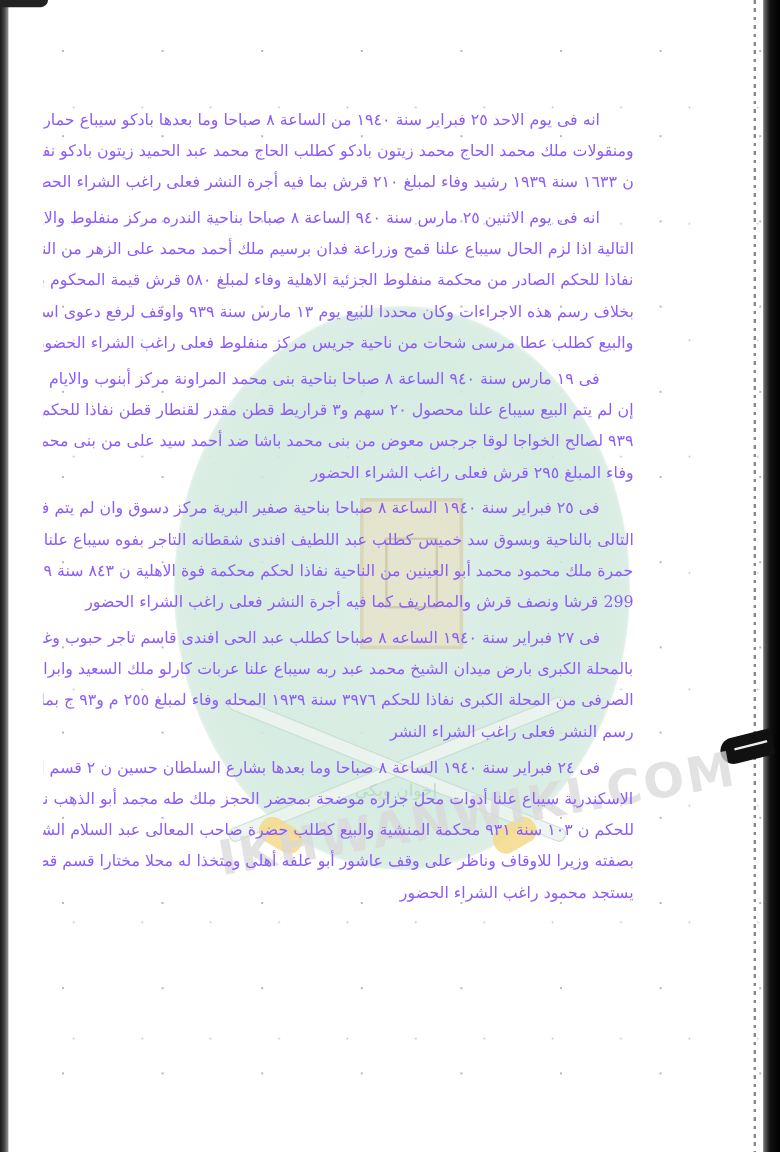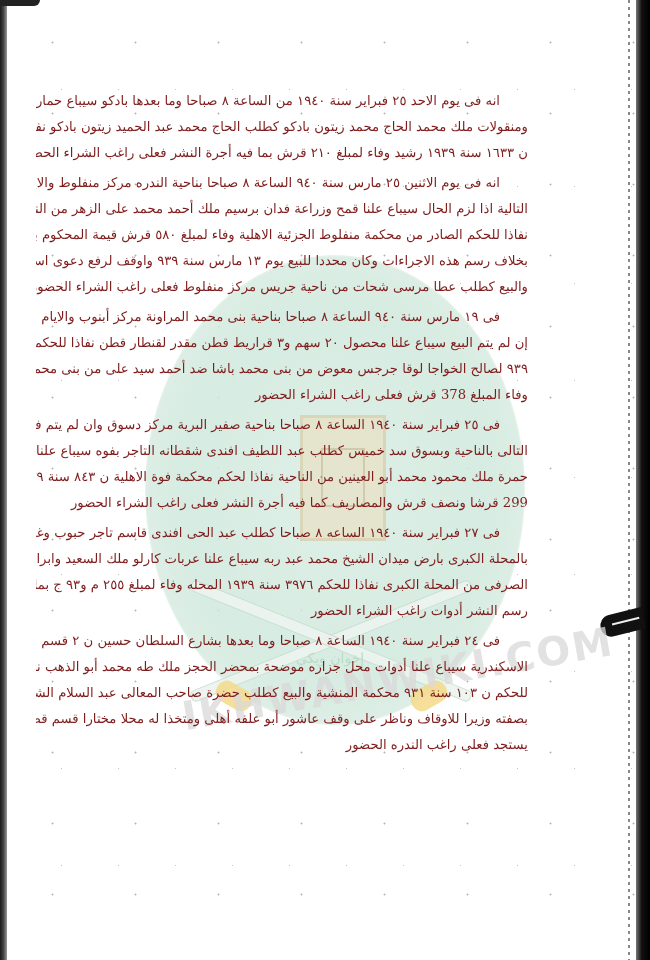--- a/index.html
+++ b/index.html
@@ -138,21 +138,21 @@
     }
 
     
     .body-text {
       position: absolute;
       left: 36px;
       top: 88px;
       width: 492px;
       direction: rtl;
       text-align: justify;
-      color: #7f1d1d;
+      color: #8b5cf6;
       font-size: 13.2px;
       line-height: 26px;
       z-index: 2;
     }
     .para {
       margin: 0 0 4px 0;
     }
     .line {
       display: block;
       white-space: nowrap;
@@ -214,39 +214,39 @@
       <span class="line">التالية اذا لزم الحال سيباع علنا قمح وزراعة فدان برسيم ملك أحمد محمد على الزهر من الناحية المذكورة</span>
       <span class="line">نفاذا للحكم الصادر من محكمة منفلوط الجزئية الاهلية وفاء لمبلغ ٥٨٠ قرش قيمة المحكوم به مع المصاريف</span>
       <span class="line">بخلاف رسم هذه الاجراءات وكان محددا للبيع يوم ١٣ مارس سنة ٩٣٩ واوقف لرفع دعوى استرداد</span>
       <span class="line last">والبيع كطلب عطا مرسى شحات من ناحية جريس مركز منفلوط فعلى راغب الشراء الحضور</span>
     </div>
 
     <div class="para">
       <span class="line first">فى ١٩ مارس سنة ٩٤٠ الساعة ٨ صباحا بناحية بنى محمد المراونة مركز أبنوب والايام التاليه</span>
       <span class="line">إن لم يتم البيع سيباع علنا محصول ٢٠ سهم و٣ قراريط قطن مقدر لقنطار قطن نفاذا للحكم ٢٧٢٣ سنة</span>
       <span class="line">٩٣٩ لصالح الخواجا لوقا جرجس معوض من بنى محمد باشا ضد أحمد سيد على من بنى محمد المراونة</span>
-      <span class="line last">وفاء المبلغ 378 قرش فعلى راغب الشراء الحضور</span>
+      <span class="line last">وفاء المبلغ ٢٩٥ قرش فعلى راغب الشراء الحضور</span>
     </div>
 
     <div class="para">
       <span class="line first">فى ٢٥ فبراير سنة ١٩٤٠ الساعة ٨ صباحا بناحية صفير البرية مركز دسوق وان لم يتم ففى اليوم</span>
       <span class="line">التالى بالناحية وبسوق سد خميس كطلب عبد اللطيف افندى شقطانه التاجر بفوه سيباع علنا بقرة</span>
       <span class="line">حمرة ملك محمود محمد أبو العينين من الناحية نفاذا لحكم محكمة فوة الاهلية ن ٨٤٣ سنة ١٩٣٩ وفاء لمبلغ</span>
       <span class="line last">299 قرشا ونصف قرش والمصاريف كما فيه أجرة النشر فعلى راغب الشراء الحضور</span>
     </div>
 
     <div class="para">
       <span class="line first">فى ٢٧ فبراير سنة ١٩٤٠ الساعه ٨ صباحا كطلب عبد الحى افندى قاسم تاجر حبوب وغلال</span>
       <span class="line">بالمحلة الكبرى بارض ميدان الشيخ محمد عبد ربه سيباع علنا عربات كارلو ملك السعيد وابراهيم</span>
       <span class="line">الصرفى من المحلة الكبرى نفاذا للحكم ٣٩٧٦ سنة ١٩٣٩ المحله وفاء لمبلغ ٢٥٥ م و٩٣ ج بما فيها</span>
-      <span class="line last">رسم النشر أدوات راغب الشراء الحضور</span>
+      <span class="line last">رسم النشر فعلى راغب الشراء النشر</span>
     </div>
 
     <div class="para">
       <span class="line first">فى ٢٤ فبراير سنة ١٩٤٠ الساعة ٨ صباحا وما بعدها بشارع السلطان حسين ن ٢ قسم العطارين</span>
       <span class="line">الاسكندرية سيباع علنا أدوات محل جزاره موضحة بمحضر الحجز ملك طه محمد أبو الذهب نفاذا</span>
       <span class="line">للحكم ن ١٠٣ سنة ٩٣١ محكمة المنشية والبيع كطلب حضرة صاحب المعالى عبد السلام الشاذلى باشا</span>
       <span class="line">بصفته وزيرا للاوقاف وناظر على وقف عاشور أبو علفه أهلى ومتخذا له محلا مختارا قسم قضايا</span>
-      <span class="line last">يستجد فعلى راغب الندره الحضور</span>
+      <span class="line last">يستجد محمود راغب الشراء الحضور</span>
     </div>
 
   </div>
 </div>
 
 </body></html>

